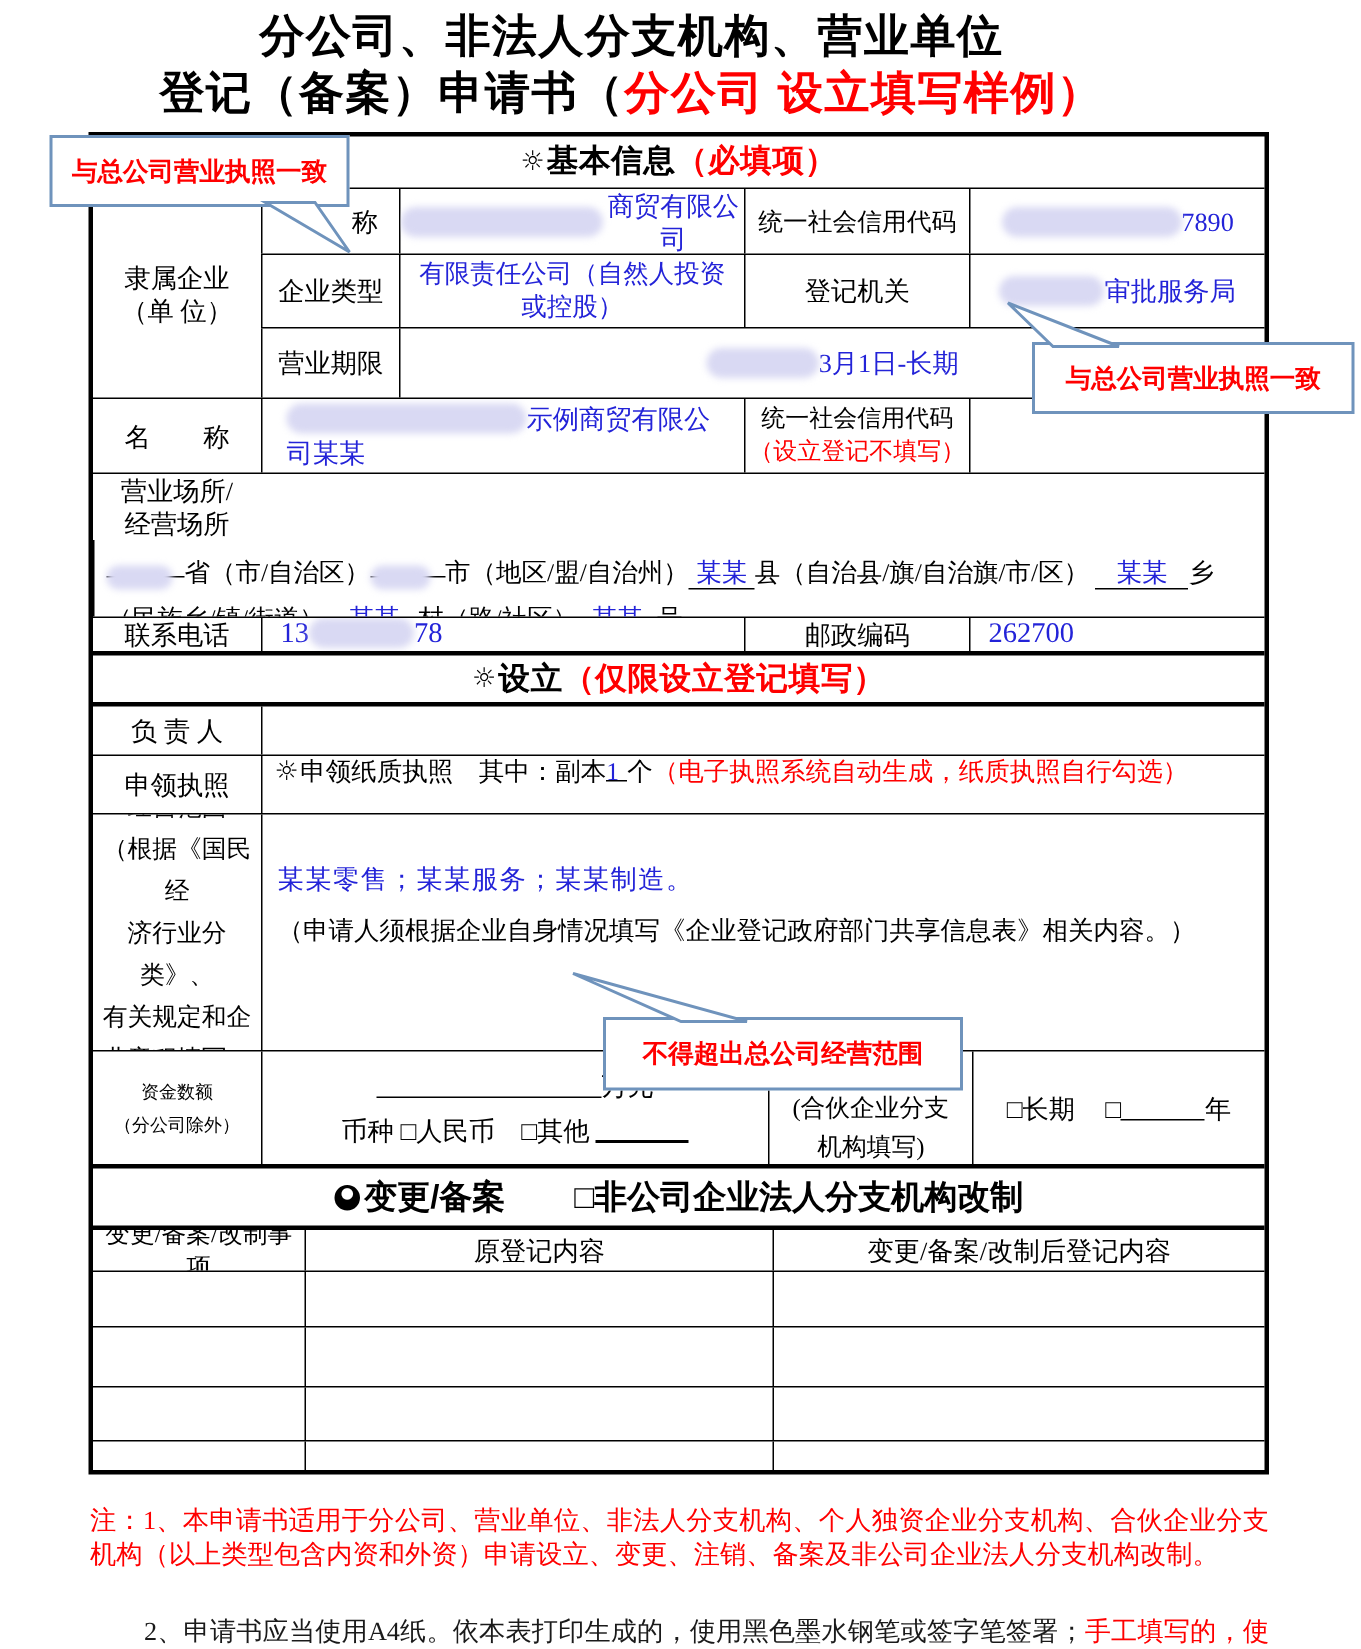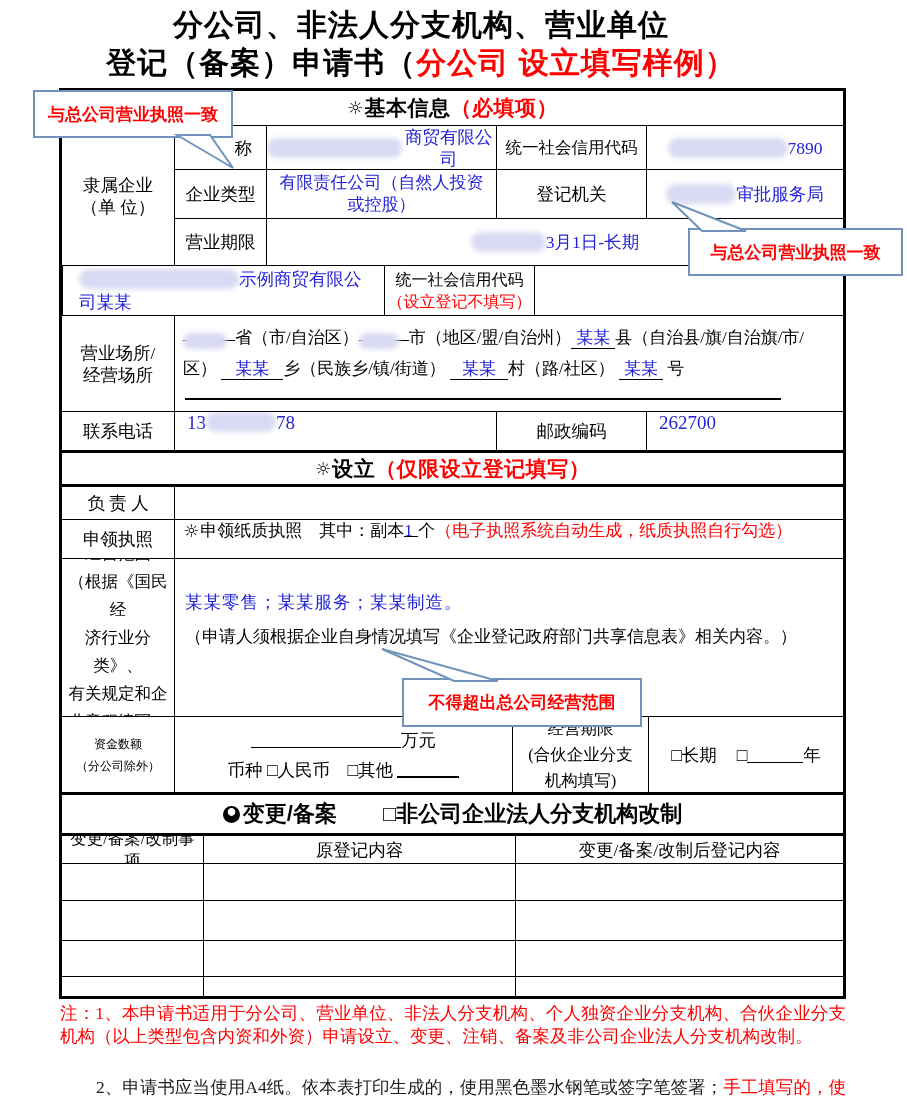--- a/index.html
+++ b/index.html
@@ -114,43 +114,46 @@
             </div>
           <div class="c" style="flex:1;flex-direction:row;">
             <span class="rd" style="width:75px;"></span>
               <span class="blue">3月1日-长期</span>
           </div>
         </div>
       </div>
     </div>
 
     <div class="row" style="height:50px;">
+      <div class="c nb" style="width:112px;">
+          <span>名　　称</span>
+        </div>
       <div class="c left" style="width:322px;padding:2px 16px;line-height:23px;display:block;">
         <span class="rd" style="width:160px;"></span><span class="blue">示例商贸有限公司某某</span><br>
         
       </div>
       <div class="c" style="width:150px;font-size:16px;">
         <span>统一社会信用代码</span>
         <span class="red" style="font-weight:normal;">（设立登记不填写）</span>
       </div>
       <div class="c" style="flex:1;"></div>
     </div>
 
-    <div class="row" style="height:96px;">
+    <div class="row" style="height:96px;flex-direction:column;">
       <div class="c nb" style="width:112px;">
         <span>营业场所/</span>
         <span>经营场所</span>
       </div>
       <div class="c left" style="flex:1;display:block;padding:6px 18px 0 8px;line-height:31px;font-size:17px;">
         <span class="bl" style="width:52px;"><span class="rd" style="width:44px;height:16px;"></span></span><span>省（市/自治区）</span><span class="bl" style="width:50px;"><span class="rd" style="width:40px;height:16px;"></span></span><span>市（地区/盟/自治州）</span><span class="bl f"><span>某某</span></span><span>县（自治县/旗/自治</span><span>旗/市/区）</span> <span class="bl f" style="padding:0 14px;"><span>某某</span></span><span>乡（民族乡/镇/街道）</span> <span class="bl f" style="padding:0 12px;"><span>某某</span></span><span>村（路/社区）</span> <span class="bl f"><span>某某</span></span> <span>号</span>
         <div style="width:596px;border-bottom:2.5px solid #000;height:14px;margin-left:2px;"></div>
       </div>
     </div>
 
-    <div class="row" style="height:39px;">
+    <div class="row" style="height:23px;">
       <div class="c nb" style="width:112px;">
           <span>联系电话</span>
         </div>
       <div class="c left" style="width:322px;flex-direction:row;justify-content:flex-start;padding-left:12px;font-size:19px;">
         <span class="blue">13</span>
           <span class="rd" style="width:70px;"></span>
           <span class="blue">78</span>
       </div>
       <div class="c" style="width:150px;">
           <span>邮政编码</span>

